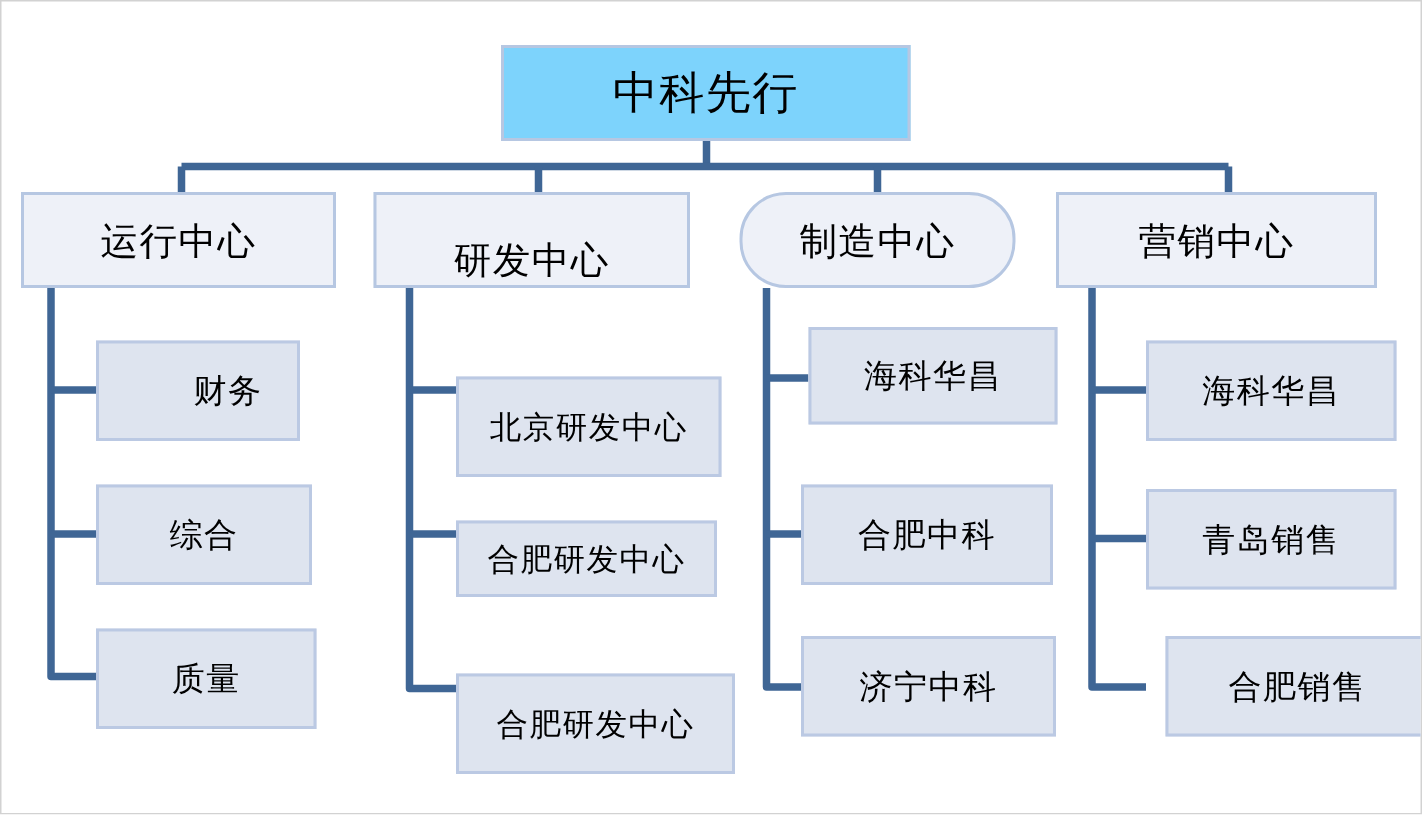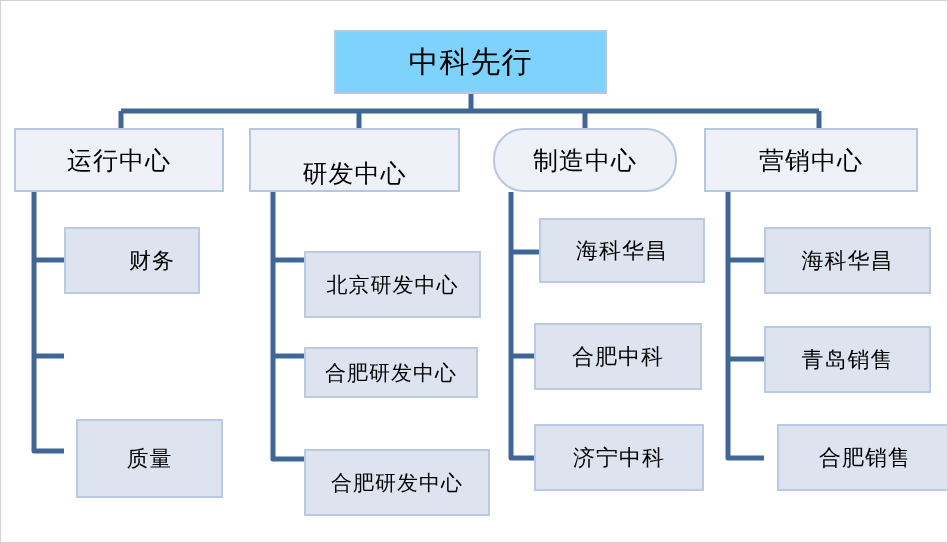--- a/index.html
+++ b/index.html
@@ -114,21 +114,24 @@
   <div class="node level-1" style="left:492px; top:127px; width:184px; height:64px;border-radius:31px;">
     <span>制造中心</span>
   </div>
   <div class="node level-1" style="left:703px; top:127px; width:214px; height:64px;">
     <span>营销中心</span>
   </div>
 
   <div class="node level-2" style="left:63px; top:226px; width:136px; height:67px;padding-left:40px;">
     <span>财务</span>
   </div>
-  <div class="node level-2" style="left:63px; top:418px; width:147px; height:79px;margin-left:12px;">
+  <div class="node level-2" style="left:63px; top:322px; width:144px; height:67px;">
+    <span>综合</span>
+  </div>
+  <div class="node level-2" style="left:63px; top:418px; width:147px; height:67px;">
     <span>质量</span>
   </div>
 
   <div class="node level-2 narrow" style="left:303px; top:226px; width:177px; height:67px;">
     <span>北京研发中心</span>
   </div>
   <div class="node level-2 narrow" style="left:303px; top:322px; width:174px; height:51px;">
     <span>合肥研发中心</span>
   </div>
   <div class="node level-2 narrow" style="left:303px; top:424px; width:186px; height:67px;">

